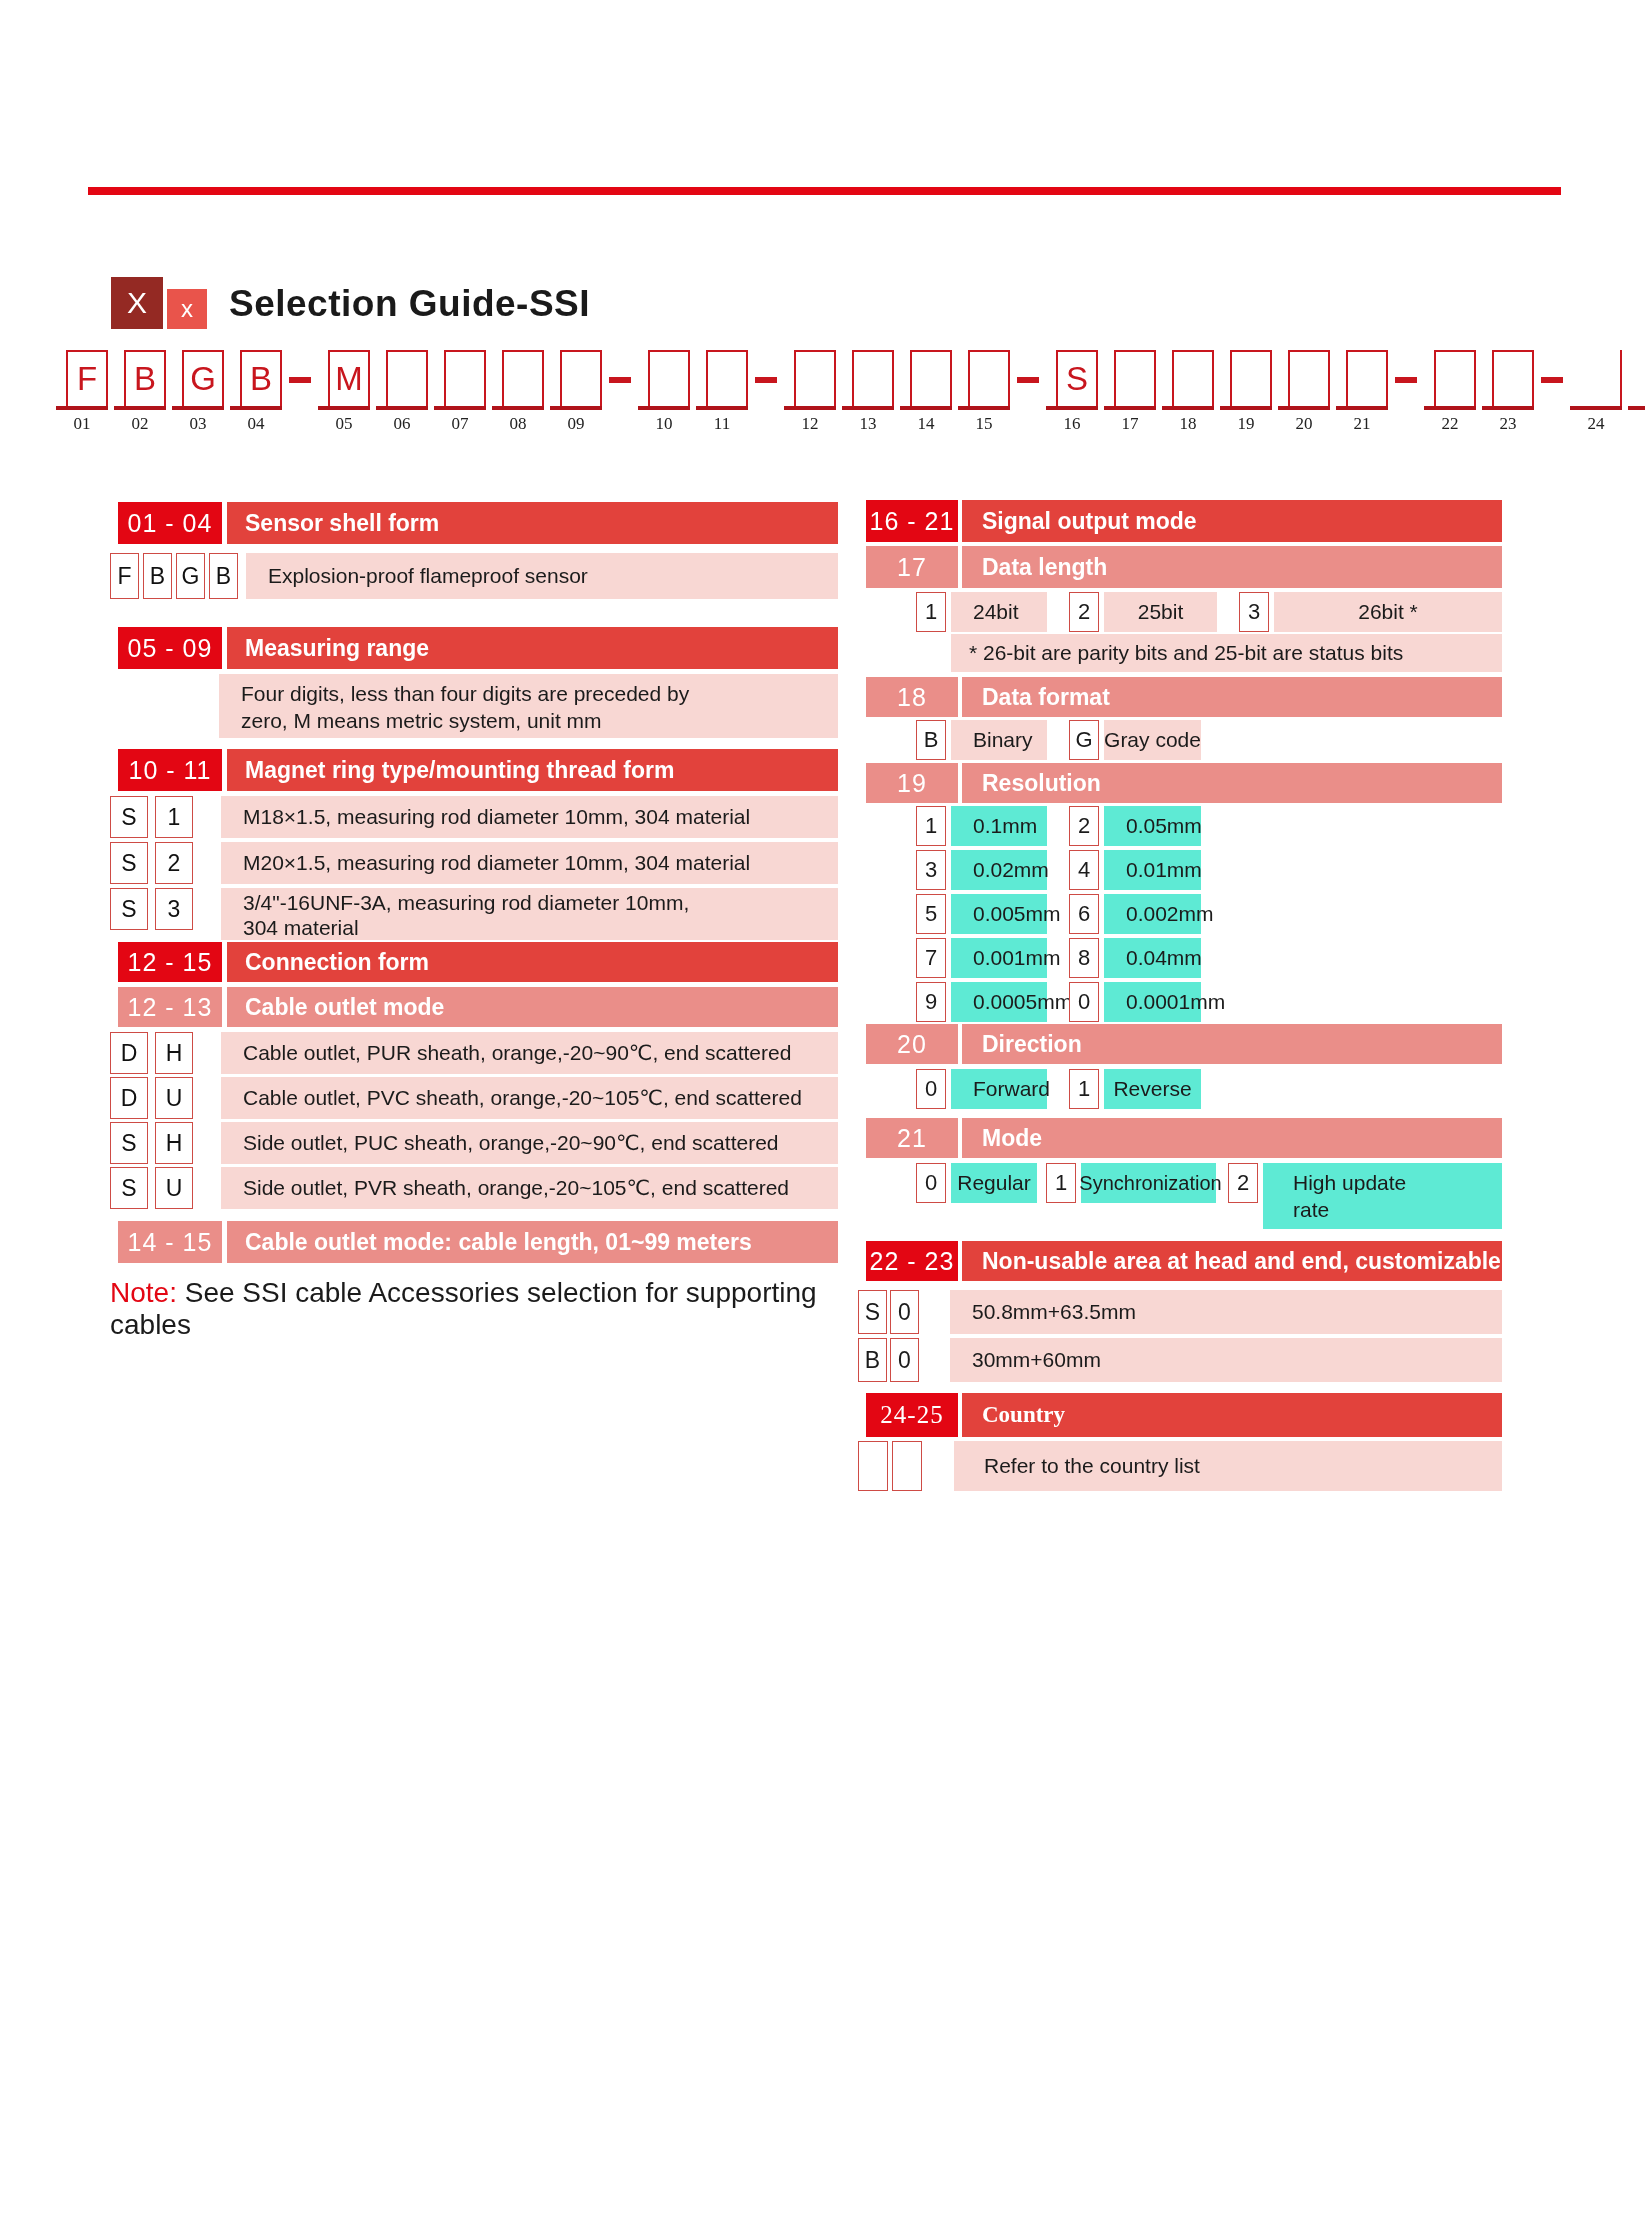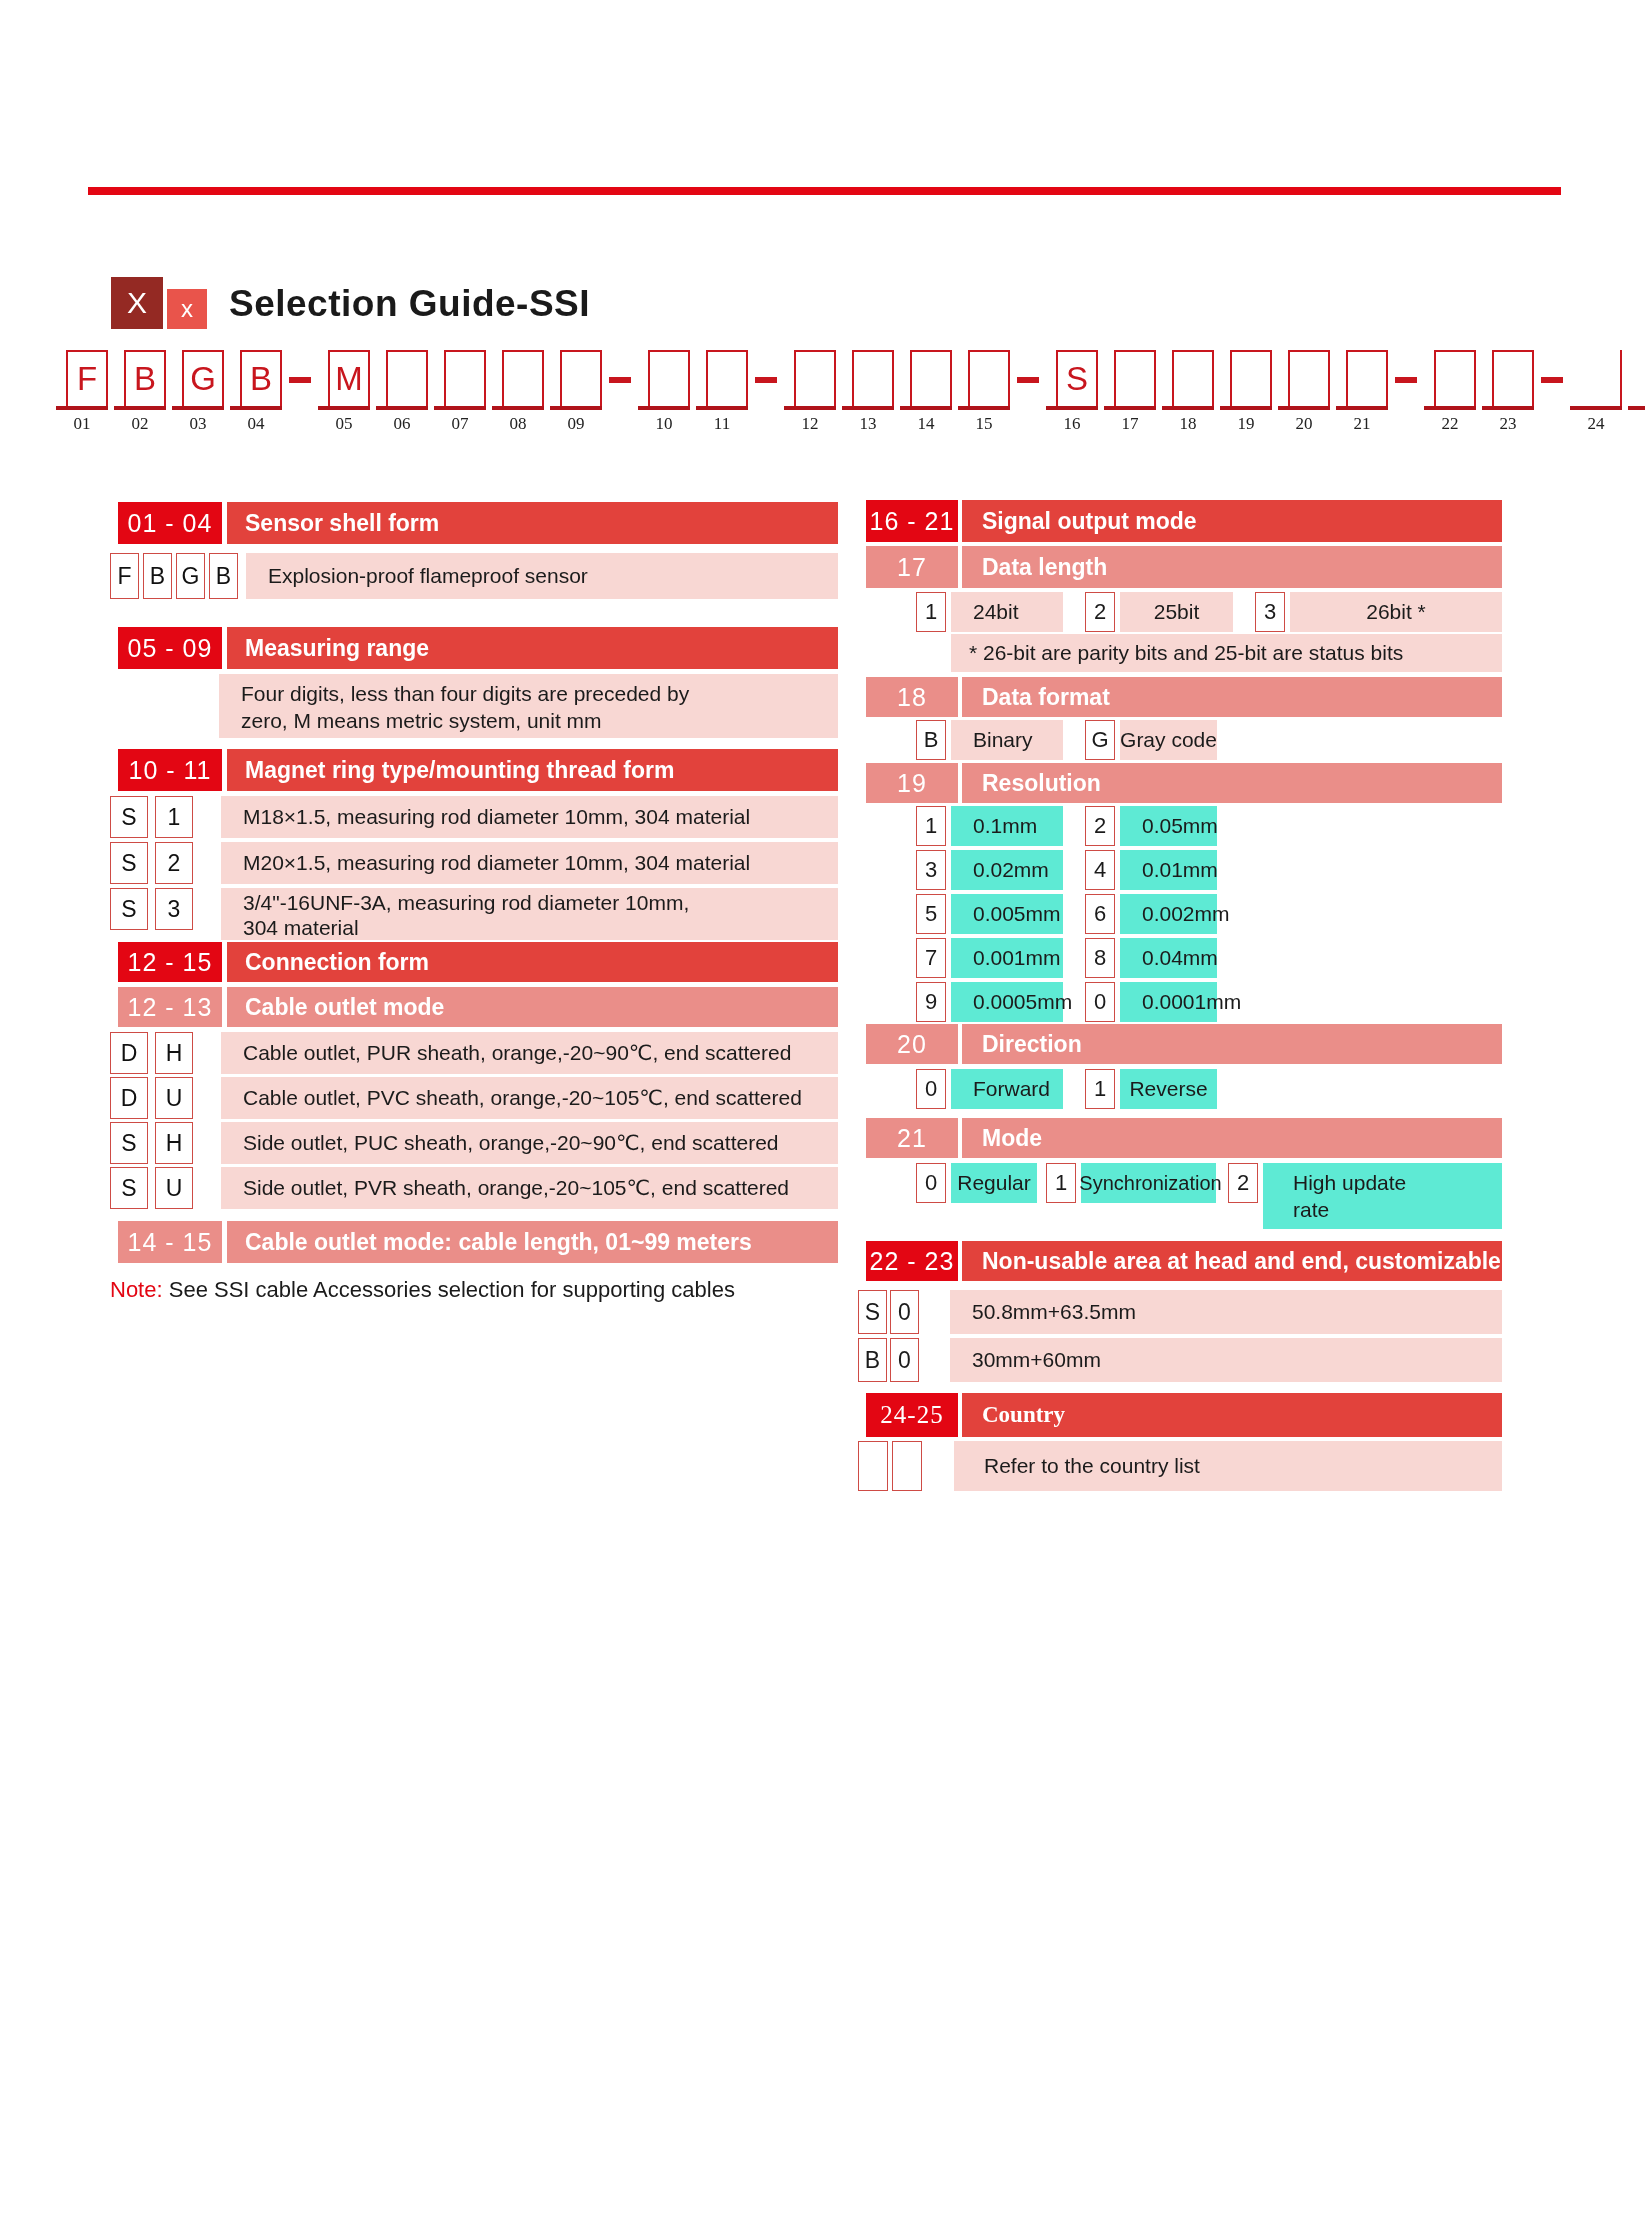--- a/index.html
+++ b/index.html
@@ -57,35 +57,35 @@
           justify-content:center; font-size:23px; color:#111; flex:none; }
   .lrow.r4 .lboxes { width:136px; }
   .lrow.r4 .lbox { width:29px; height:46px; margin-right:4px; }
   .lrow.r2 .lboxes { width:111px; }
   .lrow.r2 .lbox { width:38px; height:42px; margin-right:7px; }
   .ldesc { flex:1; background:#F8D7D3; display:flex; align-items:center; padding-left:22px; font-size:21px; }
   .lrow.h46 { height:46px; } .lrow.h42 { height:42px; } .lrow.h52 { height:52px; }
   .ldesc.two { display:block; padding-top:2px; line-height:25px; }
   .ldescbar { margin-left:109px; height:64px; background:#F8D7D3; padding:6px 40px 0 22px;
               font-size:21px; line-height:27px; flex:none; }
-  .note { margin-top:14px; font-size:22px; flex:none; }
+  .note { margin-top:14px; font-size:28px; flex:none; }
   .note .nlabel { color:#E30613; }
 
   
   .rrow { display:flex; margin-left:58px; flex:none; align-items:flex-start; }
   .rbox { width:30px; height:40px; background:#fff; border:1px solid #CE4B45; display:flex;
           align-items:center; justify-content:center; font-size:22px; flex:none; }
   .rcell { height:40px; background:#F8D7D3; display:flex; align-items:center; margin-left:5px;
            font-size:21px; flex:none; padding-left:22px; }
   .rcell.mid { background:#5eead4; }
   .rcell.ctr { justify-content:center; padding-left:0; }
   .rcell.fit { width:135px; justify-content:center; padding-left:4px; font-size:20px; }
   .rcell.grow { flex:1; }
   .rcell.tall { display:block; height:66px; padding:6px 70px 0 30px; line-height:27px; }
-  .w113{width:112px}.w114{width:113px}.w116{width:97px}.w98{width:86px}
+  .w113{width:96px}.w114{width:113px}.w116{width:97px}.w98{width:86px}
   .ml22{margin-left:22px}.ml9{margin-left:9px}.ml12{margin-left:12px}
   .rnote { margin-left:93px; height:38px; background:#F8D7D3; display:flex; align-items:center;
            padding-left:18px; font-size:21px; flex:none; }
 
   
   .nrow { display:flex; flex:none; }
   .nbox { width:29px; height:44px; background:#fff; border:1px solid #CE4B45; display:flex;
           align-items:center; justify-content:center; font-size:23px; margin-right:3px; flex:none; }
   .nrow.country .nbox { width:30px; height:50px; margin-right:4px; }
   .ndesc { flex:1; margin-left:28px; background:#F8D7D3; display:flex; align-items:center;

